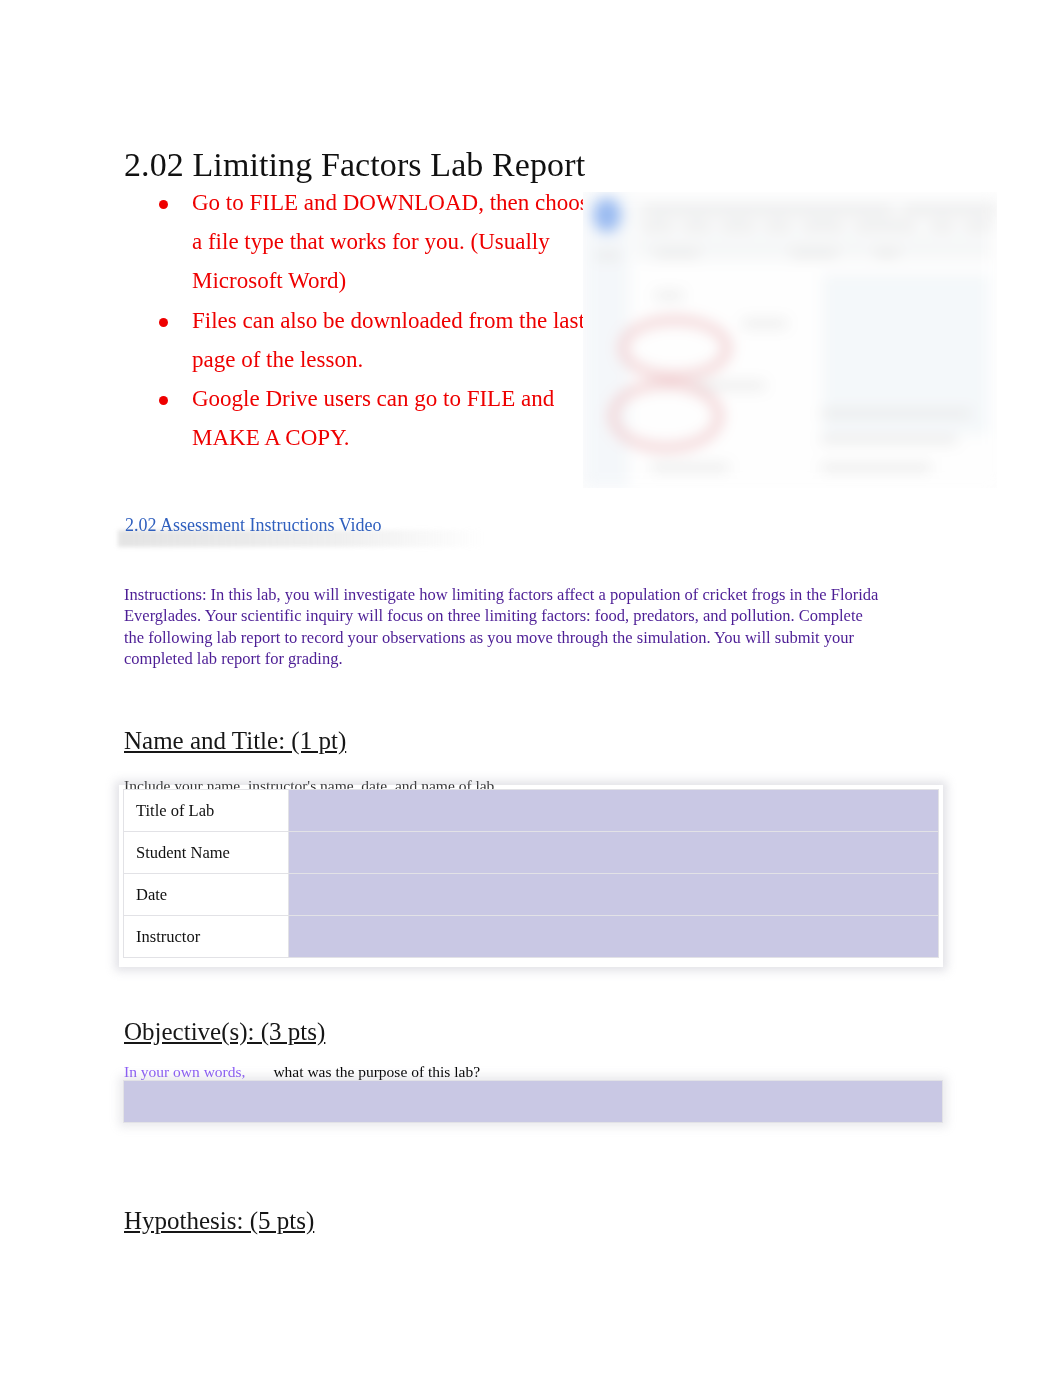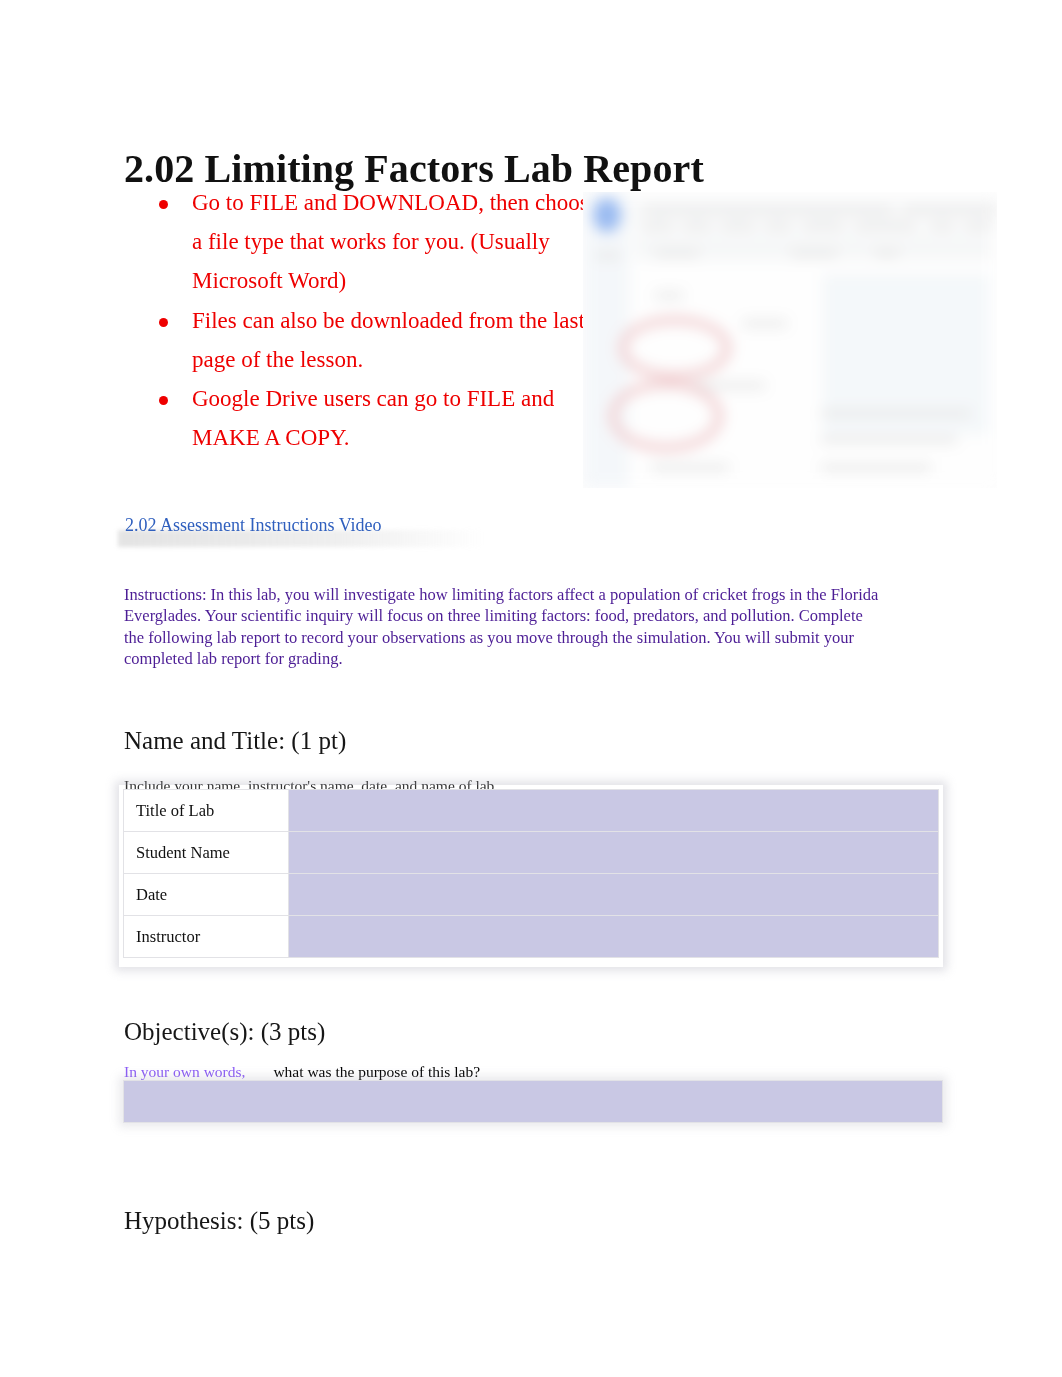--- a/index.html
+++ b/index.html
@@ -21,23 +21,23 @@
     position: absolute;
     inset: 0;
     background: #ffffff;
   }
 
   
   .doc-title {
     position: absolute;
     left: 124px;
     top: 122px;
-    font-size: 40px;
+    font-size: 34px;
     line-height: 40px;
-    font-weight: bold;
+    font-weight: normal;
     color: #111111;
     letter-spacing: 0.1px;
     white-space: nowrap;
   }
 
   
   .notice-list {
     position: absolute;
     left: 150px;
     top: 183px;
@@ -178,20 +178,21 @@
 
   
   .section-heading {
     position: absolute;
     left: 124px;
     font-size: 25px;
     line-height: 32px;
     font-weight: normal;
     color: #161616;
     white-space: nowrap;
+    text-decoration: underline;
   }
   #heading-name { top: 704px; }
   #heading-objective { top: 995px; }
   #heading-hypothesis { top: 1184px; }
 
   .sub-note {
     position: absolute;
     left: 124px;
     font-size: 15.5px;
     line-height: 20px;

